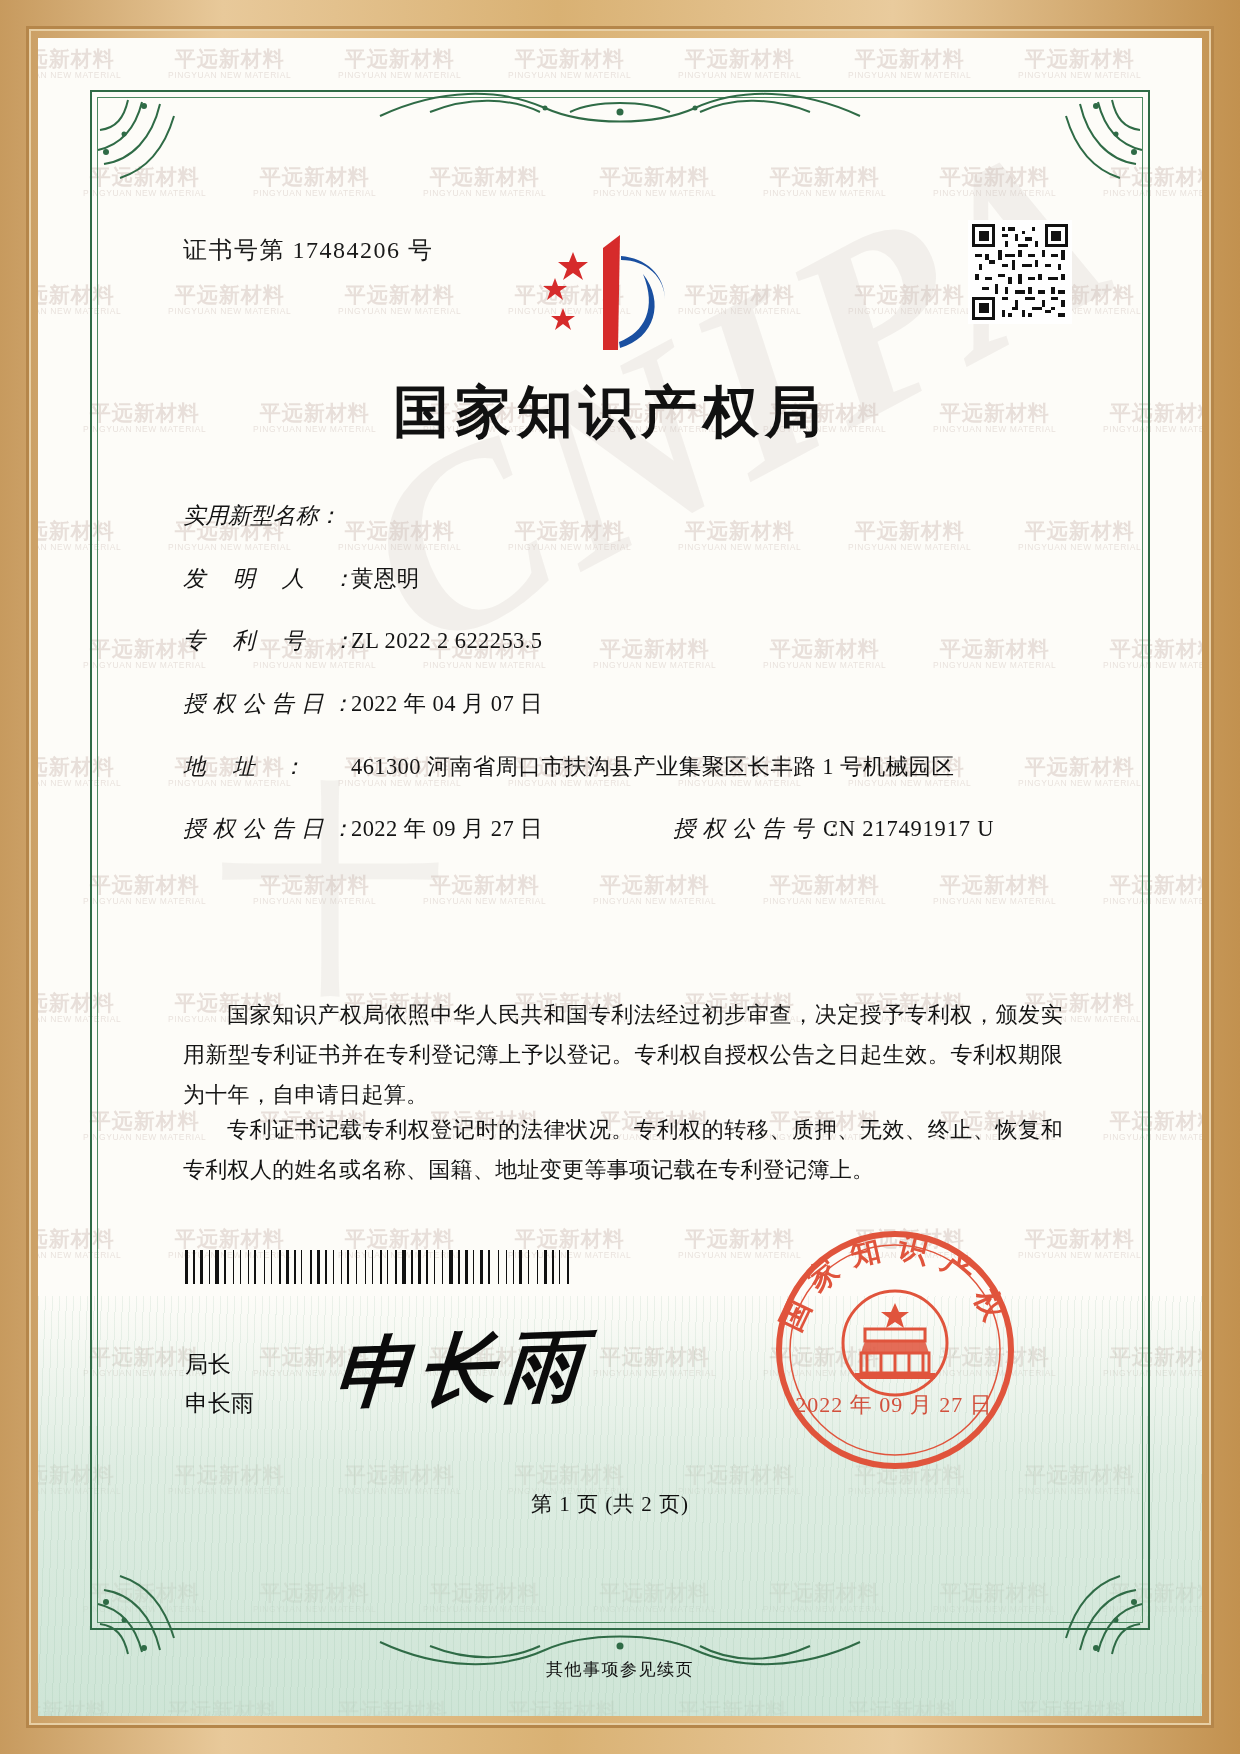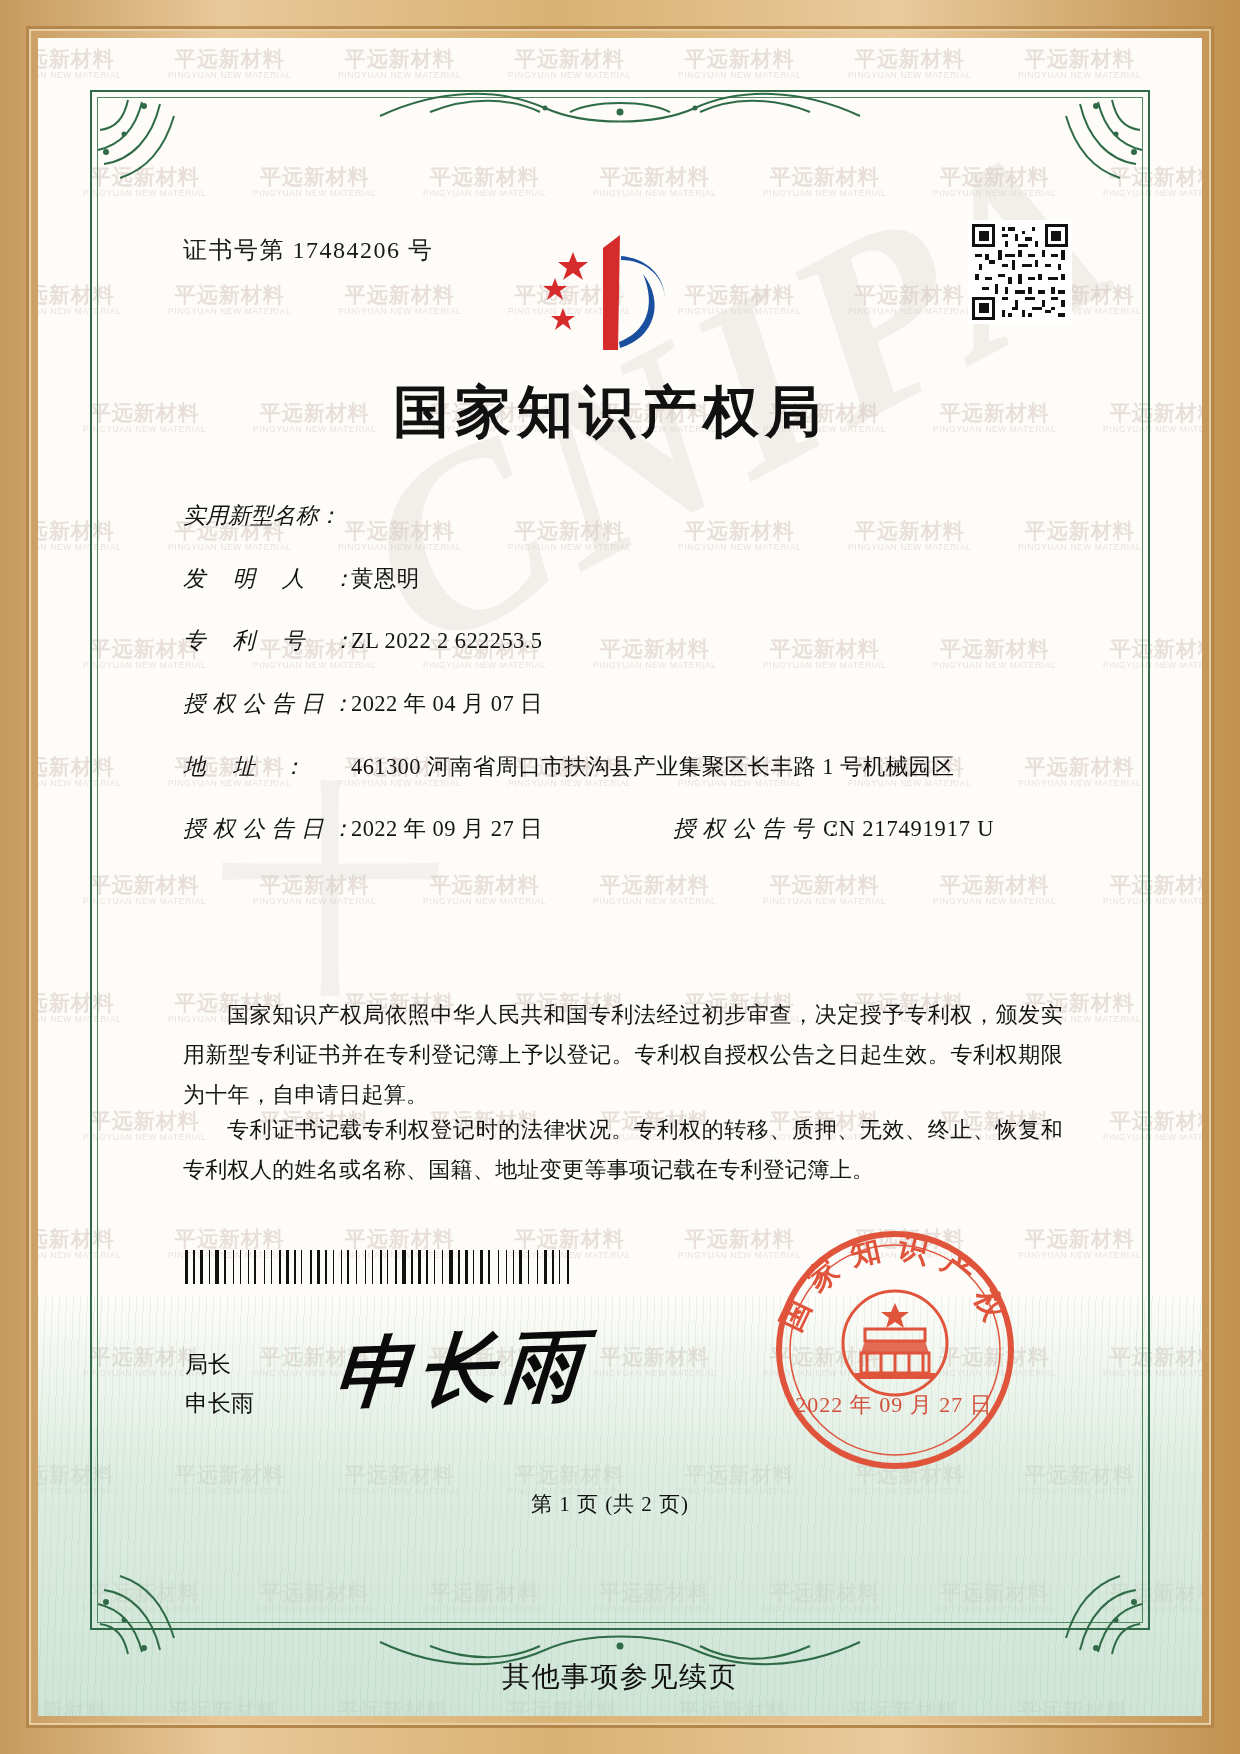--- a/index.html
+++ b/index.html
@@ -287,21 +287,21 @@
     font-size: 21px;
     color: #111;
     letter-spacing: 1px;
   }
 
   .footer-note {
     position: absolute;
     left: 0; right: 0;
     top: 1620px;
     text-align: center;
-    font-size: 28px;
+    font-size: 17px;
     color: #111;
     letter-spacing: 1.5px;
     z-index: 6;
   }
 </style>
 </head>
 <body>
 
 <div class="frame">
   <div class="frame-inner-bevel"></div>

